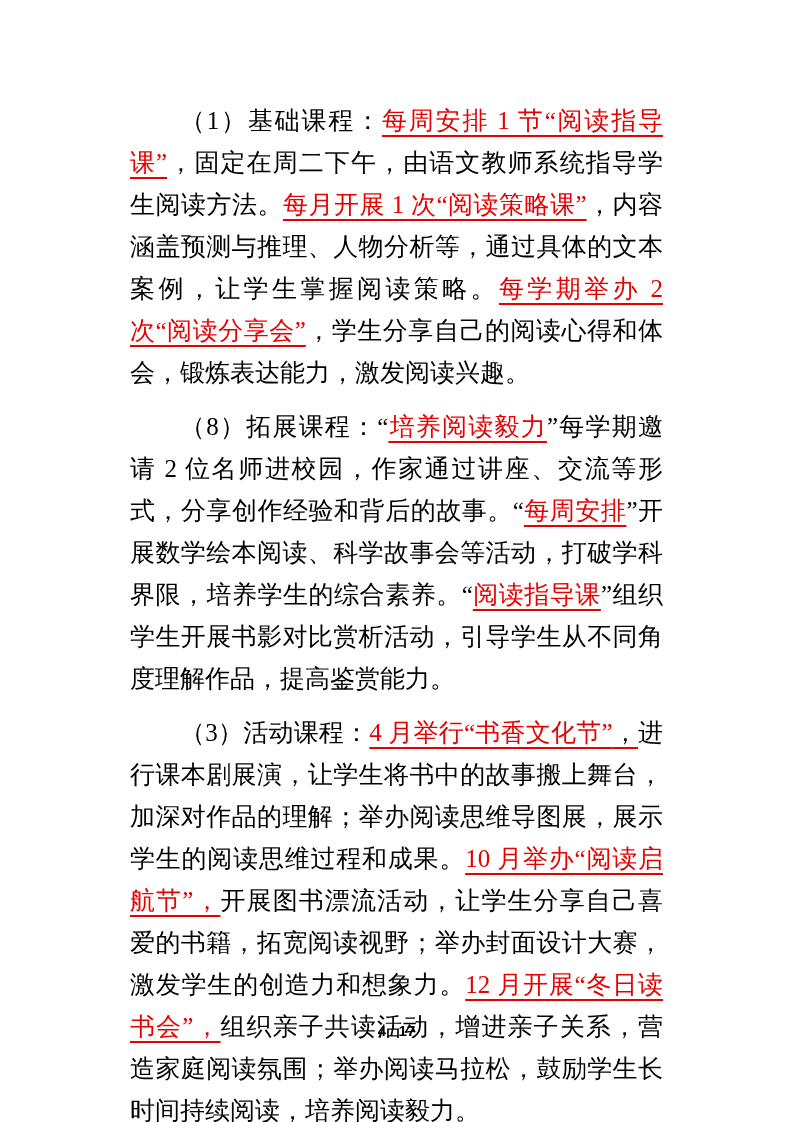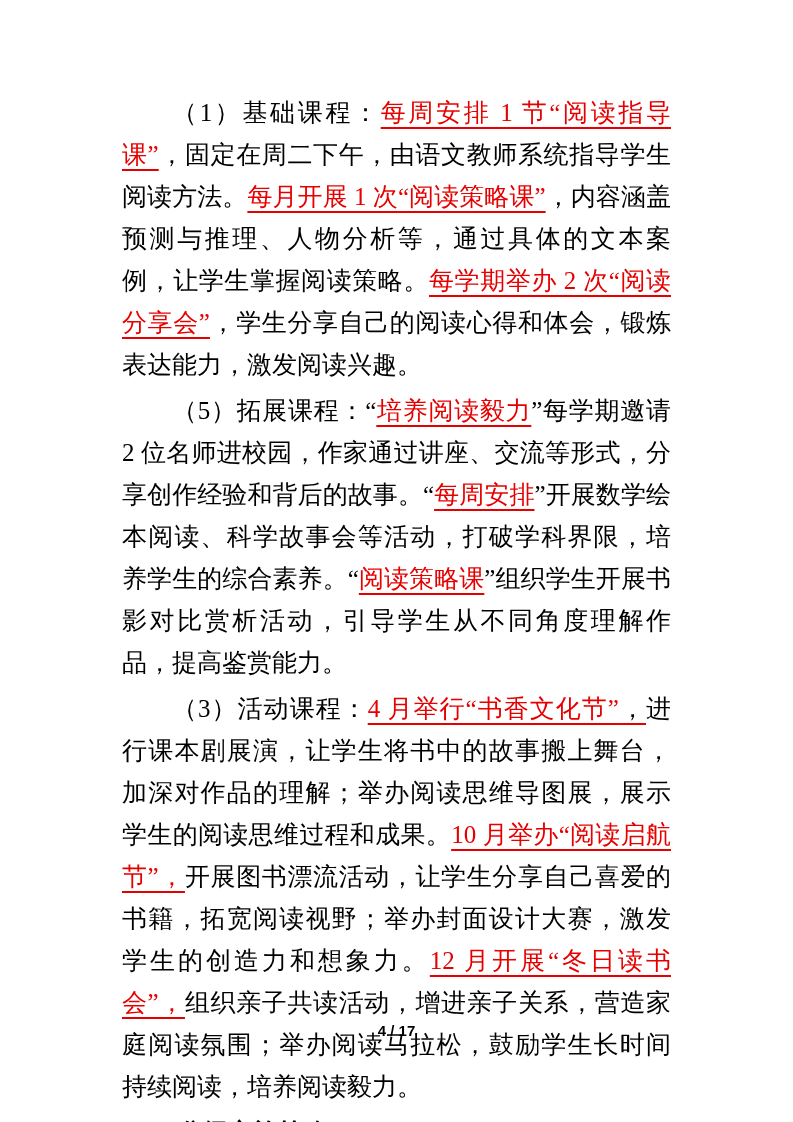--- a/index.html
+++ b/index.html
@@ -16,21 +16,21 @@
     font-family: "Liberation Serif", "DejaVu Serif", serif;
   }
   .doc-content {
     position: absolute;
     left: 118px;
     top: 88px;
     width: 557px;
     color: var(--text, #000000);
   }
   .para {
-    margin: 4px;
+    margin: 12px;
     font-size: 25px;
     line-height: 42px;
     text-align: justify;
     text-justify: inter-ideograph;
     word-break: break-all;
   }
   .para.body { text-indent: 2em; }
   .para.heading {
     text-indent: 1.5em;
     font-weight: bold;
@@ -61,18 +61,18 @@
     font-size: 15px;
     color: #000000;
   }
 </style>
 </head>
 <body>
 
 <div class="page">
   <div class="doc-content">
       <div class="para body"><span class="run-black">（1）基础课程：</span><span class="run-red">每周安排 1 节“阅读指导课”</span><span class="run-black">，固定在周二下午，由语文教师系统指导学生阅读方法。</span><span class="run-red">每月开展 1 次“阅读策略课”</span><span class="run-black">，内容涵盖预测与推理、人物分析等，通过具体的文本案例，让学生掌握阅读策略。</span><span class="run-red">每学期举办 2 次“阅读分享会”</span><span class="run-black">，学生分享自己的阅读心得和体会，锻炼表达能力，激发阅读兴趣。</span></div>
-      <div class="para body"><span class="run-black">（5）拓展课程：“</span><span class="run-red">培养阅读毅力</span><span class="run-black">”每学期邀请 2 位名师进校园，作家通过讲座、交流等形式，分享创作经验和背后的故事。“</span><span class="run-red">每周安排</span><span class="run-black">”开展数学绘本阅读、科学故事会等活动，打破学科界限，培养学生的综合素养。“</span><span class="run-red">阅读策略课</span><span class="run-black">”组织学生开展书影对比赏析活动，引导学生从不同角度理解作品，提高鉴赏能力。</span></div>
+      <div class="para body"><span class="run-black">（8）拓展课程：“</span><span class="run-red">培养阅读毅力</span><span class="run-black">”每学期邀请 2 位名师进校园，作家通过讲座、交流等形式，分享创作经验和背后的故事。“</span><span class="run-red">每周安排</span><span class="run-black">”开展数学绘本阅读、科学故事会等活动，打破学科界限，培养学生的综合素养。“</span><span class="run-red">阅读指导课</span><span class="run-black">”组织学生开展书影对比赏析活动，引导学生从不同角度理解作品，提高鉴赏能力。</span></div>
       <div class="para body"><span class="run-black">（3）活动课程：</span><span class="run-red">4 月举行“书香文化节”</span><span class="run-black-underline">，</span><span class="run-black">进行课本剧展演，让学生将书中的故事搬上舞台，加深对作品的理解；举办阅读思维导图展，展示学生的阅读思维过程和成果。</span><span class="run-red">10 月举办“阅读启航节”，</span><span class="run-black">开展图书漂流活动，让学生分享自己喜爱的书籍，拓宽阅读视野；举办封面设计大赛，激发学生的创造力和想象力。</span><span class="run-red">12 月开展“冬日读书会”，</span><span class="run-black">组织亲子共读活动，增进亲子关系，营造家庭阅读氛围；举办阅读马拉松，鼓励学生长时间持续阅读，培养阅读毅力。</span></div>
       <div class="para heading"><span class="run-black">2.分级实施策略</span></div>
     </div>
   <div class="footer">4 / 17</div>
 </div>
 
 </body></html>

